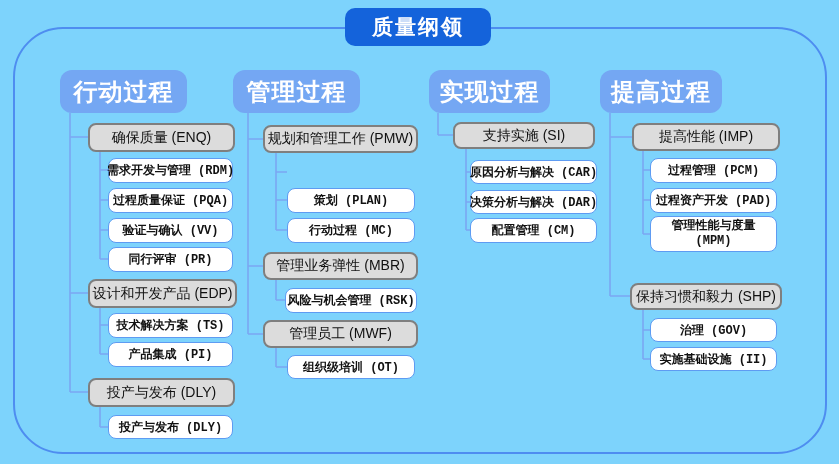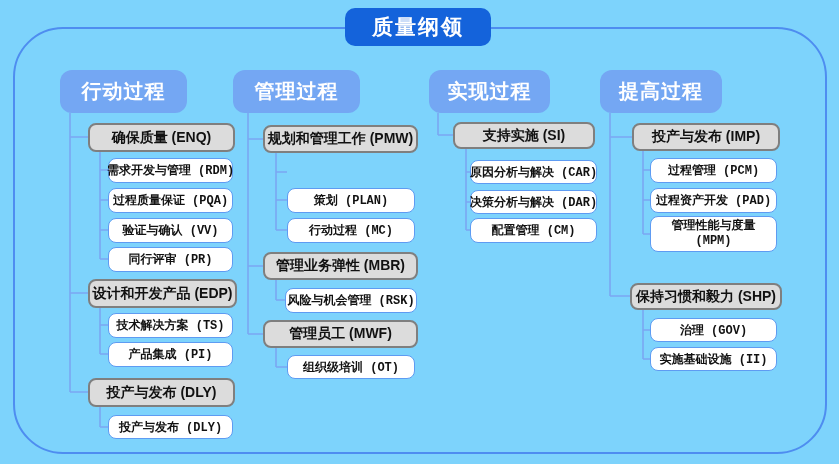--- a/index.html
+++ b/index.html
@@ -12,26 +12,26 @@
     border:2px solid #4E8DF0;border-radius:50px;background:transparent;
   }
   #connectors{position:absolute;left:0;top:0;}
   .title{
     position:absolute;left:345px;top:8px;width:146px;height:38px;
     background:#1463DB;border-radius:10px;color:#fff;font-size:21px;font-weight:bold;
     display:flex;align-items:center;justify-content:center;letter-spacing:2px;z-index:3;
   }
   .hdr{
     position:absolute;height:43px;background:#74A7F3;border-radius:12px;
-    color:#fff;font-size:20px;font-weight:bold;display:flex;align-items:center;
+    color:#fff;font-size:24px;font-weight:bold;display:flex;align-items:center;
     justify-content:center;letter-spacing:1px;z-index:2;font-family:Liberation Mono, monospace;
   }
   .g{
     position:absolute;background:#DCDCDC;border:2px solid #7F7F7F;border-radius:8px;
-    color:#111;font-size:14px;font-weight:bold;display:flex;align-items:center;
+    color:#111;font-size:14px;font-weight:normal;display:flex;align-items:center;
     justify-content:center;white-space:nowrap;box-sizing:border-box;z-index:2;
   }
   .w{
     position:absolute;background:#fff;border:1.5px solid #5E9BF2;border-radius:8px;
     color:#111;font-size:12px;font-weight:bold;display:flex;align-items:center;
     justify-content:center;white-space:nowrap;box-sizing:border-box;z-index:2;font-family:Liberation Mono, monospace;
   }
   .w.wrap{white-space:normal;text-align:center;line-height:1.25;padding:0 2px;}
 </style>
 </head>
@@ -82,21 +82,21 @@
   <div class="g" style="left:263px;top:252px;width:155px;height:28px">管理业务弹性 (MBR)</div>
   <div class="w" style="left:285px;top:288px;width:132px;height:25px">风险与机会管理 (RSK)</div>
   <div class="g" style="left:263px;top:320px;width:155px;height:28px">管理员工 (MWF)</div>
   <div class="w" style="left:287px;top:355px;width:128px;height:24px">组织级培训 (OT)</div>
 
   <div class="g" style="left:453px;top:122px;width:142px;height:27px">支持实施 (SI)</div>
   <div class="w" style="left:470px;top:160px;width:127px;height:24px">原因分析与解决 (CAR)</div>
   <div class="w" style="left:470px;top:190px;width:127px;height:24px">决策分析与解决 (DAR)</div>
   <div class="w" style="left:470px;top:218px;width:127px;height:25px">配置管理 (CM)</div>
 
-  <div class="g" style="left:632px;top:123px;width:148px;height:28px">投产与发布 (IMP)</div>
+  <div class="g" style="left:632px;top:123px;width:148px;height:28px">提高性能 (IMP)</div>
   <div class="w" style="left:650px;top:158px;width:127px;height:25px">过程管理 (PCM)</div>
   <div class="w" style="left:650px;top:188px;width:127px;height:25px">过程资产开发 (PAD)</div>
   <div class="w wrap" style="left:650px;top:216px;width:127px;height:36px">管理性能与度量 (MPM)</div>
   <div class="g" style="left:630px;top:283px;width:152px;height:27px">保持习惯和毅力 (SHP)</div>
   <div class="w" style="left:650px;top:318px;width:127px;height:24px">治理 (GOV)</div>
   <div class="w" style="left:650px;top:347px;width:127px;height:24px">实施基础设施 (II)</div>
 
 </div>
 
 </body></html>

